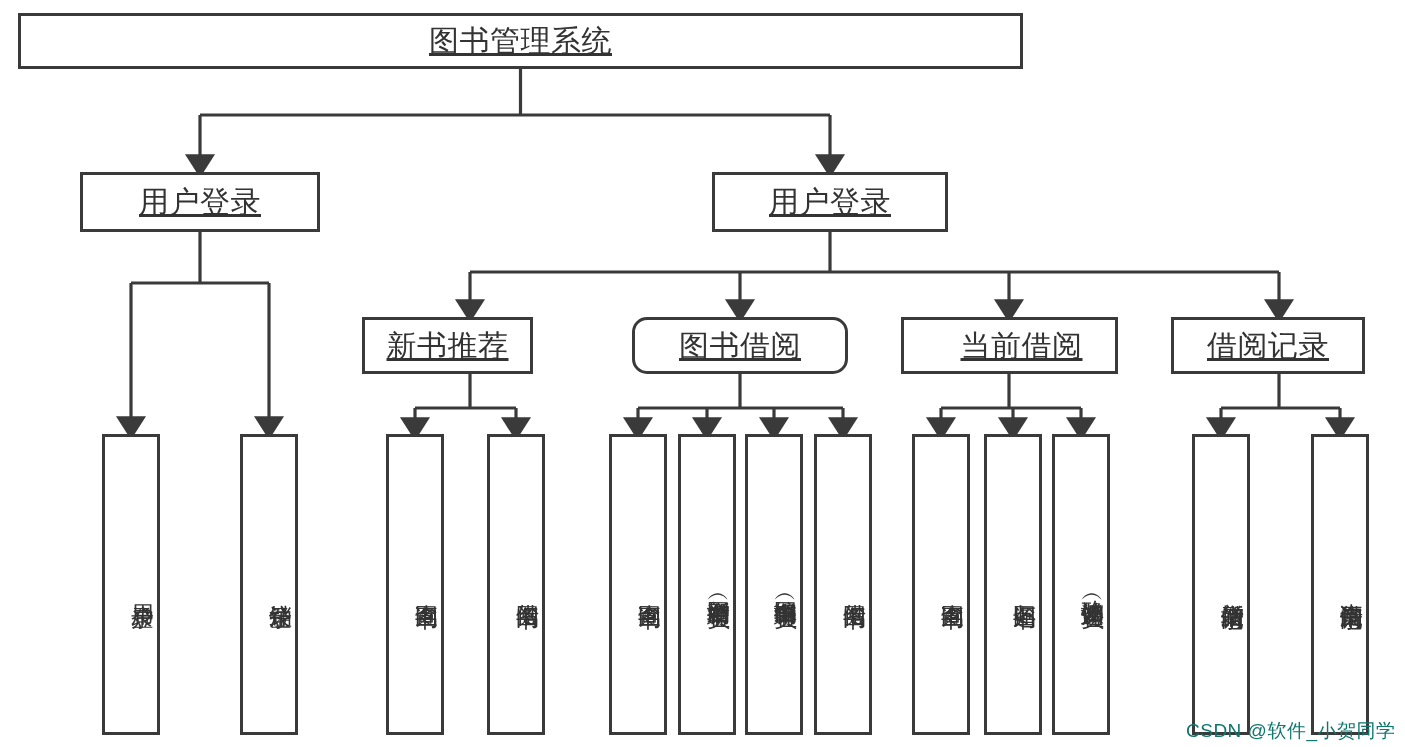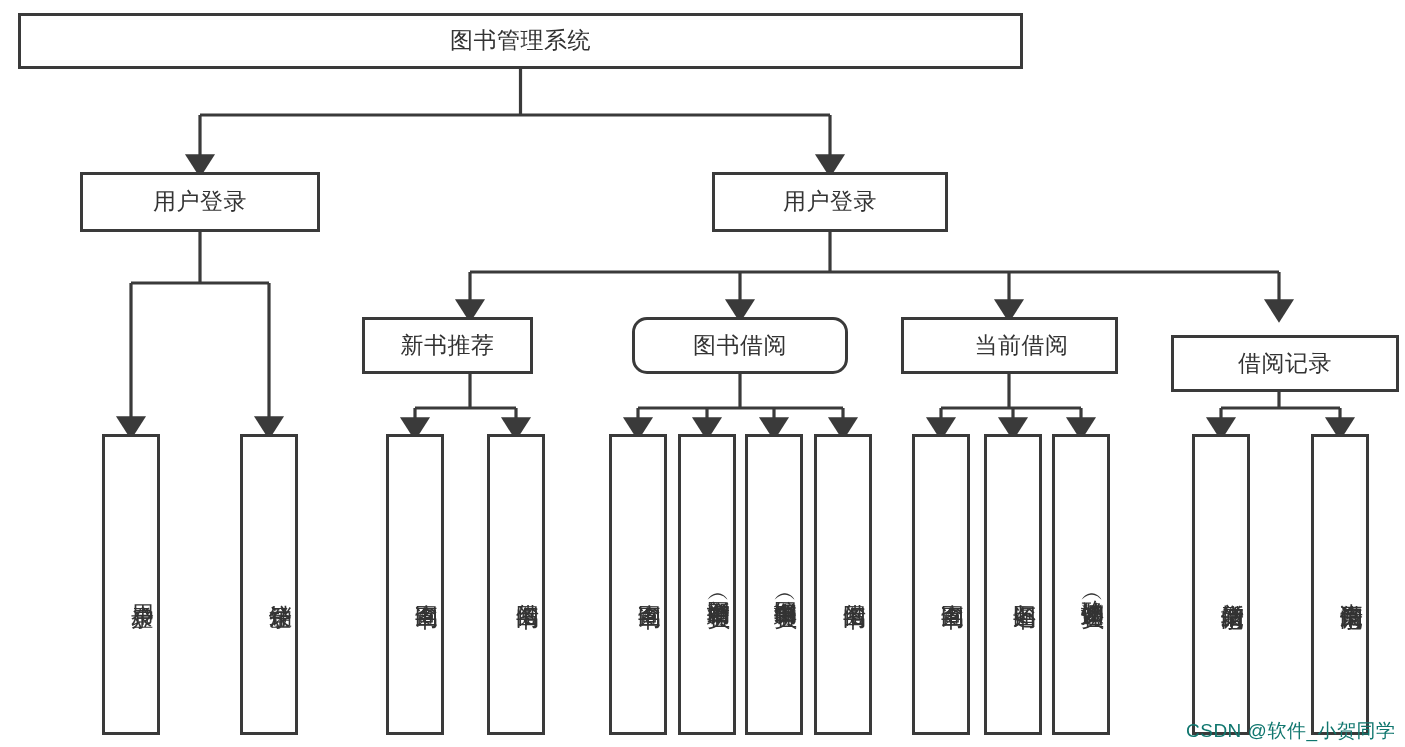--- a/index.html
+++ b/index.html
@@ -29,24 +29,25 @@
     position: absolute;
     box-sizing: border-box;
     background: #ffffff;
     border: 3px solid #3a3a3a;
     display: flex;
     align-items: center;
     justify-content: center;
     color: #333333;
   }
   .node-h {
-    font-size: 23px;
+    font-size: 30px;
     letter-spacing: 0.5px;
     line-height: 1.2;
     white-space: nowrap;
+    text-decoration: underline;
   }
   .node-v {
     font-size: 23px;
     line-height: 1.28;
     writing-mode: vertical-rl;
     text-orientation: upright;
     align-items: flex-start;
     justify-content: center;
     padding-top: 6px;
     letter-spacing: 1px;
@@ -124,21 +125,21 @@
   </svg>
 
   <div class="node node-h" id="n-root" style="left: 18px; top: 13px; width: 1005px; height: 56px;">图书管理系统</div>
 
   <div class="node node-h" id="n-l2-0" style="left: 80px; top: 172px; width: 240px; height: 60px;">用户登录</div>
   <div class="node node-h" id="n-l2-1" style="left: 712px; top: 172px; width: 236px; height: 60px;">用户登录</div>
 
   <div class="node node-h" id="n-l3-0" style="left: 362px; top: 317px; width: 171px; height: 57px;">新书推荐</div>
   <div class="node node-h" id="n-l3-1" style="left: 632px; top: 317px; width: 216px; height: 57px; border-radius: 15px;">图书借阅</div>
   <div class="node node-h" id="n-l3-2" style="left: 901px; top: 317px; width: 217px; height: 57px; padding-left: 24px;">当前借阅</div>
-  <div class="node node-h" id="n-l3-3" style="left: 1171px; top: 317px; width: 228px; height: 57px; margin-top: 18px;">借阅记录</div>
+  <div class="node node-h" id="n-l3-3" style="left: 1171px; top: 317px; width: 194px; height: 57px;">借阅记录</div>
 
   <div class="node node-v" id="n-lf-0" style="left: 102px; top: 434px; width: 58px; height: 301px;">用户登录</div>
   <div class="node node-v" id="n-lf-1" style="left: 240px; top: 434px; width: 58px; height: 301px;">注销登录</div>
   <div class="node node-v" id="n-lf-2" style="left: 386px; top: 434px; width: 58px; height: 301px;">查询图书</div>
   <div class="node node-v" id="n-lf-3" style="left: 487px; top: 434px; width: 58px; height: 301px;">借阅图书</div>
   <div class="node node-v" id="n-lf-4" style="left: 609px; top: 434px; width: 58px; height: 301px;">查询图书</div>
   <div class="node node-v topfill" id="n-lf-5" style="left: 678px; top: 434px; width: 58px; height: 301px;">新增图书（管理员）</div>
   <div class="node node-v topfill" id="n-lf-6" style="left: 745px; top: 434px; width: 58px; height: 301px;">编辑图书（管理员）</div>
   <div class="node node-v" id="n-lf-7" style="left: 814px; top: 434px; width: 58px; height: 301px;">借阅图书</div>
   <div class="node node-v" id="n-lf-8" style="left: 912px; top: 434px; width: 58px; height: 301px;">查询图书</div>

